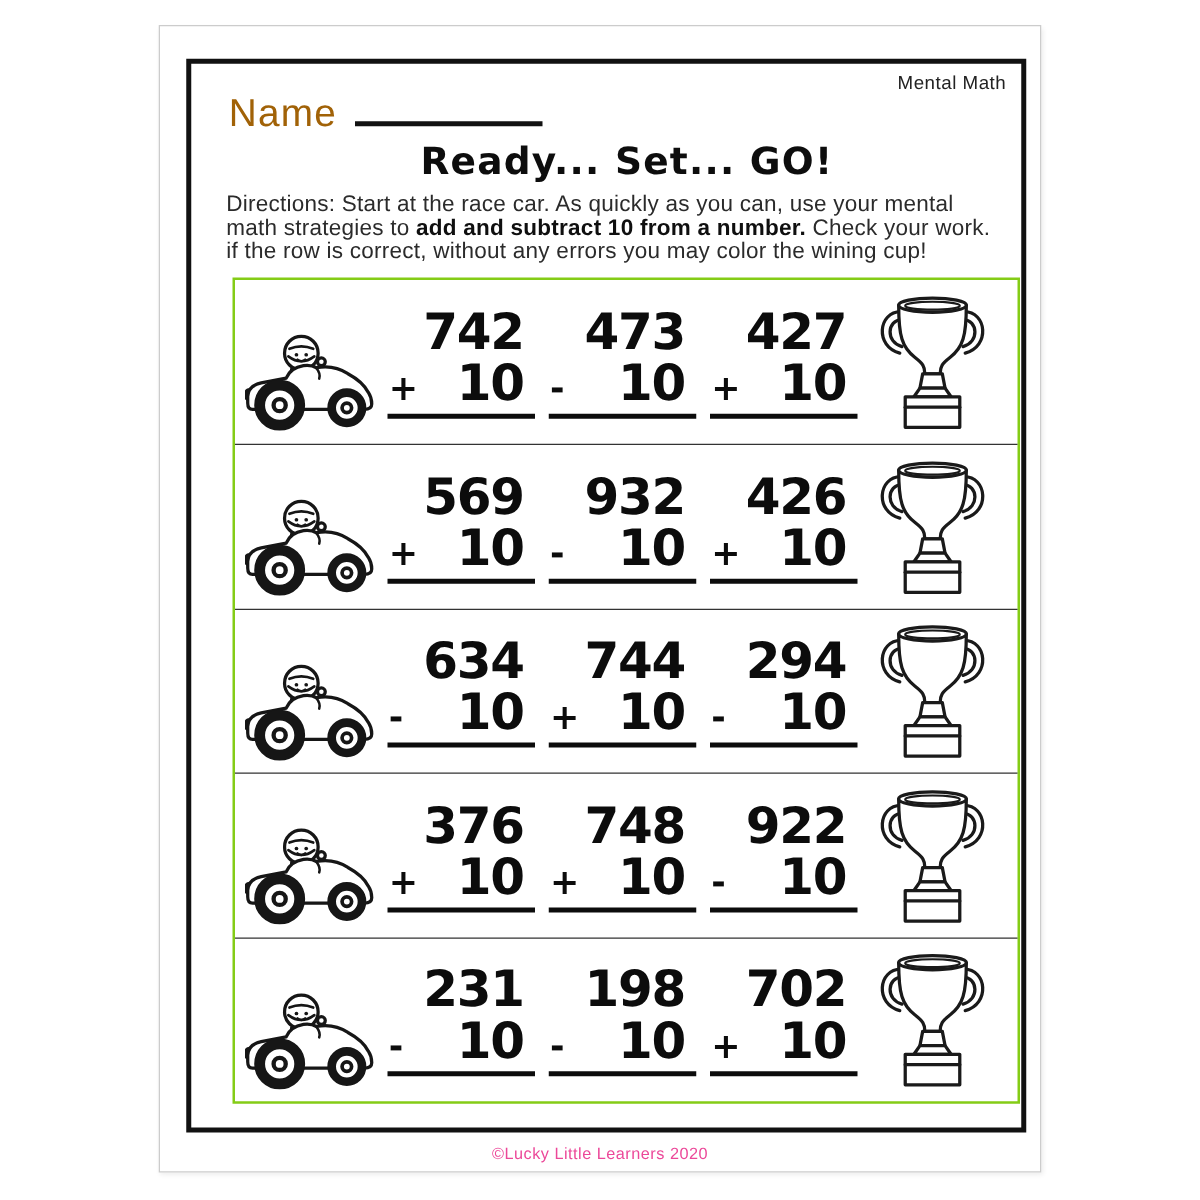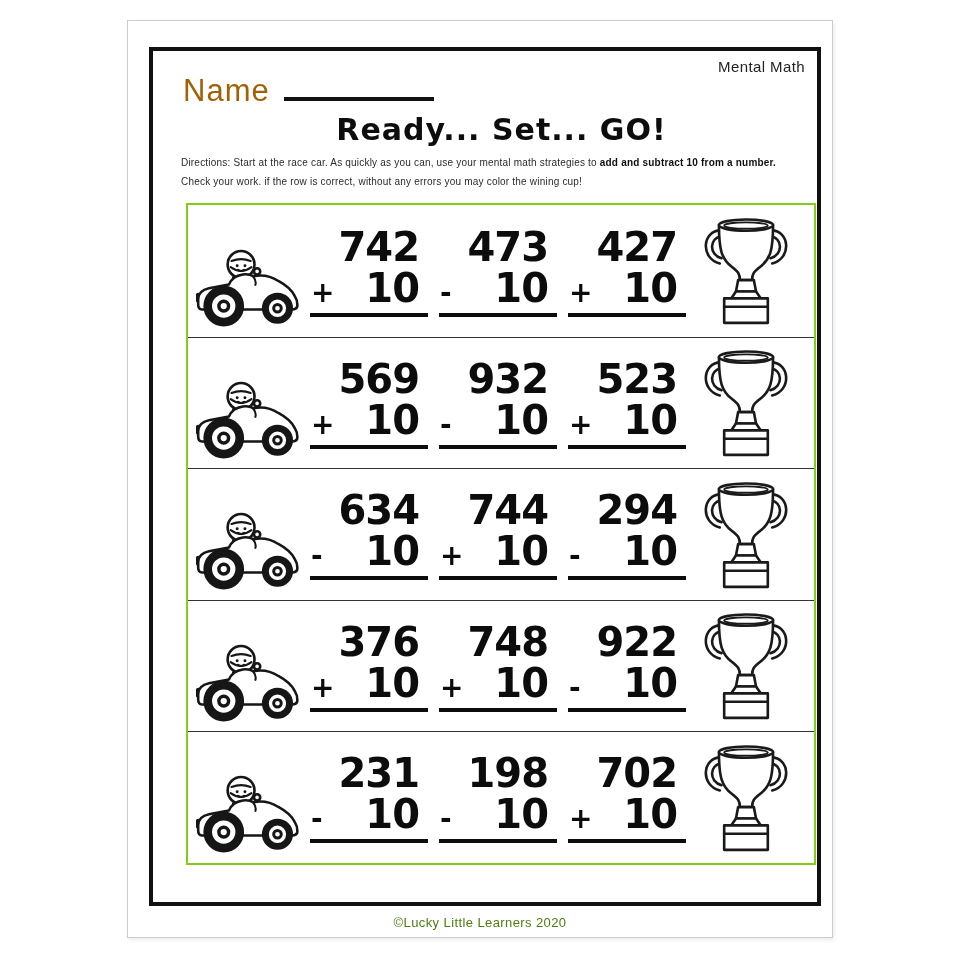--- a/index.html
+++ b/index.html
@@ -11,21 +11,21 @@
   .frame { position:absolute; left:21px; top:26px; width:672px; height:859px;
            border:4px solid #111;padding-left:16px; }
   
   .corner-label { position:absolute; top:7px; right:12px; font-size:15px; color:#222;
                   letter-spacing:0.4px; }
   .name-row { margin:22px 0 0 14px; font-size:31px; color:#a16207; letter-spacing:1px; }
   .name-line { display:inline-block; width:150px; height:4px; background:#121212;
                margin-left:14px; }
   .title { text-align:center; margin-top:3px; font-family:"DejaVu Sans", sans-serif;
            font-weight:bold; font-size:30px; color:#0d0d0d; letter-spacing:1px;margin-left:17px; }
-  .directions { margin:7px 14px 0 12px; font-size:10px; line-height:18.5px;
+  .directions { margin:7px 14px 0 12px; font-size:18px; line-height:18.5px;
                 color:#2b2b2b; letter-spacing:0.2px; }
   .directions b { color:#0f0f0f; }
   
   .rows { margin:12px 0 0 17px; width:630px; border:2px solid #84cc16; background:#fff; }
   .row { height:131.5px; display:flex; align-items:center; }
   .row + .row { border-top:1.5px solid #333;justify-content:space-between; }
   .car-box { flex:none; width:104px; height:86px; margin:26px 4px 0 8px; }
   .problems { flex:1; display:flex; justify-content:space-between; padding:0 12px 0 6px; }
   .problem { flex:none; width:118px; margin-top:2px; }
   .p-top { text-align:right; padding-right:9px; font-family:"DejaVu Sans", sans-serif;
@@ -34,21 +34,21 @@
   .p-opline { display:flex; align-items:baseline; justify-content:space-between;
               padding:0 9px 4px 1px; border-bottom:4px solid #0c0c0c; }
   .p-op { font-family:"DejaVu Sans", sans-serif; font-weight:bold; font-size:28px;
           color:#0c0c0c; }
   .p-bot { font-family:"DejaVu Sans", sans-serif; font-weight:bold; font-size:40px;
            line-height:1; color:#0c0c0c; letter-spacing:-1px; }
   .trophy-box { flex:none; width:96px; height:119px; margin:0 20px 0 0; }
   .car-box svg, .trophy-box svg { width:100%; height:100%; display:block; }
   
   .footer { position:absolute; left:0; right:0; bottom:7px; text-align:center;
-            font-size:13px; color:#4d7c0f; letter-spacing:0.4px; }
+            font-size:13px; color:#ec4899; letter-spacing:0.4px; }
 </style>
 </head>
 <body>
 
 <div class="paper">
   <div class="frame">
 
     <div class="corner-label">Mental Math</div>
 
     <div class="name-row">
@@ -176,21 +176,21 @@
         </div>
       </div>
       <div class="problem">
         <div class="p-top">932</div>
         <div class="p-opline">
           <span class="p-op">-</span>
           <span class="p-bot">10</span>
         </div>
       </div>
       <div class="problem">
-        <div class="p-top">523</div>
+        <div class="p-top">426</div>
         <div class="p-opline">
           <span class="p-op">+</span>
           <span class="p-bot">10</span>
         </div>
       </div>
     </div>
 
     <div class="trophy-box">
       <svg viewBox="0 0 110 132" fill="none" stroke="#1a1a1a" stroke-width="3" stroke-linecap="round" stroke-linejoin="round">
 

